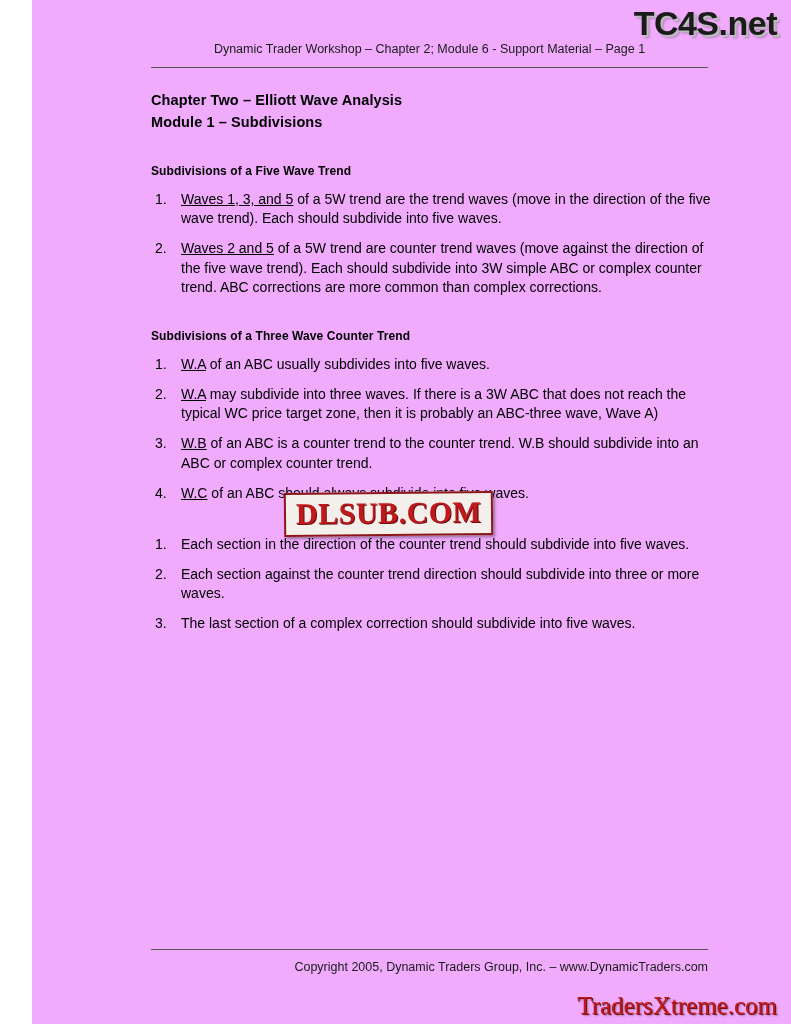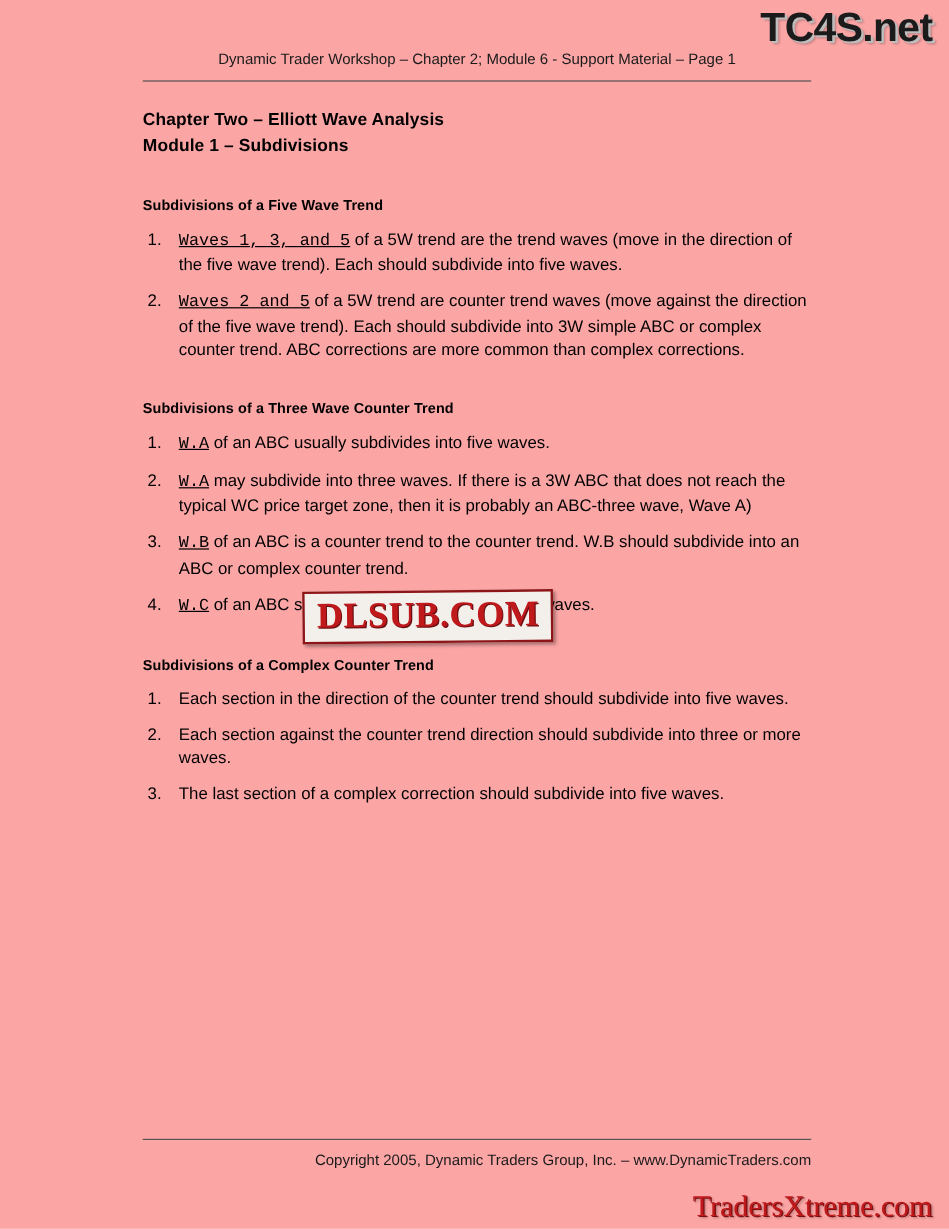--- a/index.html
+++ b/index.html
@@ -12,21 +12,22 @@
     height: 1024px;
     position: relative;
     font-family: "Liberation Sans", sans-serif;
     color: #000000;
     overflow: hidden;
   }
 
   .page {
     position: absolute;
     inset: 0;
-    background: #fca5a5;
+    background: #f0abfc;
+    margin-left: 32px;
   }
 
   
   .wm-top {
     position: absolute;
     top: 4px;
     right: 14px;
     font-family: "Liberation Sans", sans-serif;
     font-weight: bold;
     font-size: 34px;
@@ -93,21 +94,20 @@
     margin-bottom: 11px;
   }
   ol.list > li .num {
     position: absolute;
     left: 4px;
     top: 0;
     font-size: 14px;
   }
   .u {
     text-decoration: underline;
-    font-family: Liberation Mono, monospace;
   }
 
   
   .sec-five { margin-top: 34px; }
   .sec-three { margin-top: 32px; }
   .sec-complex { margin-top: 32px; }
 
   
   .wm-center {
     position: absolute;
@@ -201,21 +201,20 @@
           <span class="u">W.B</span><span> of an ABC is a counter trend to the counter trend. W.B should subdivide into an ABC or complex counter trend.</span>
         </li>
         <li>
           <span class="num">4.</span>
           <span class="u">W.C</span><span> of an ABC should always subdivide into five waves.</span>
         </li>
       </ol>
     </div>
 
     <div class="section sec-complex">
-      <div class="section-heading">Subdivisions of a Complex Counter Trend</div>
       <ol class="list">
         <li>
           <span class="num">1.</span>
           <span>Each section in the direction of the counter trend should subdivide into five waves.</span>
         </li>
         <li>
           <span class="num">2.</span>
           <span>Each section against the counter trend direction should subdivide into three or more waves.</span>
         </li>
         <li>

